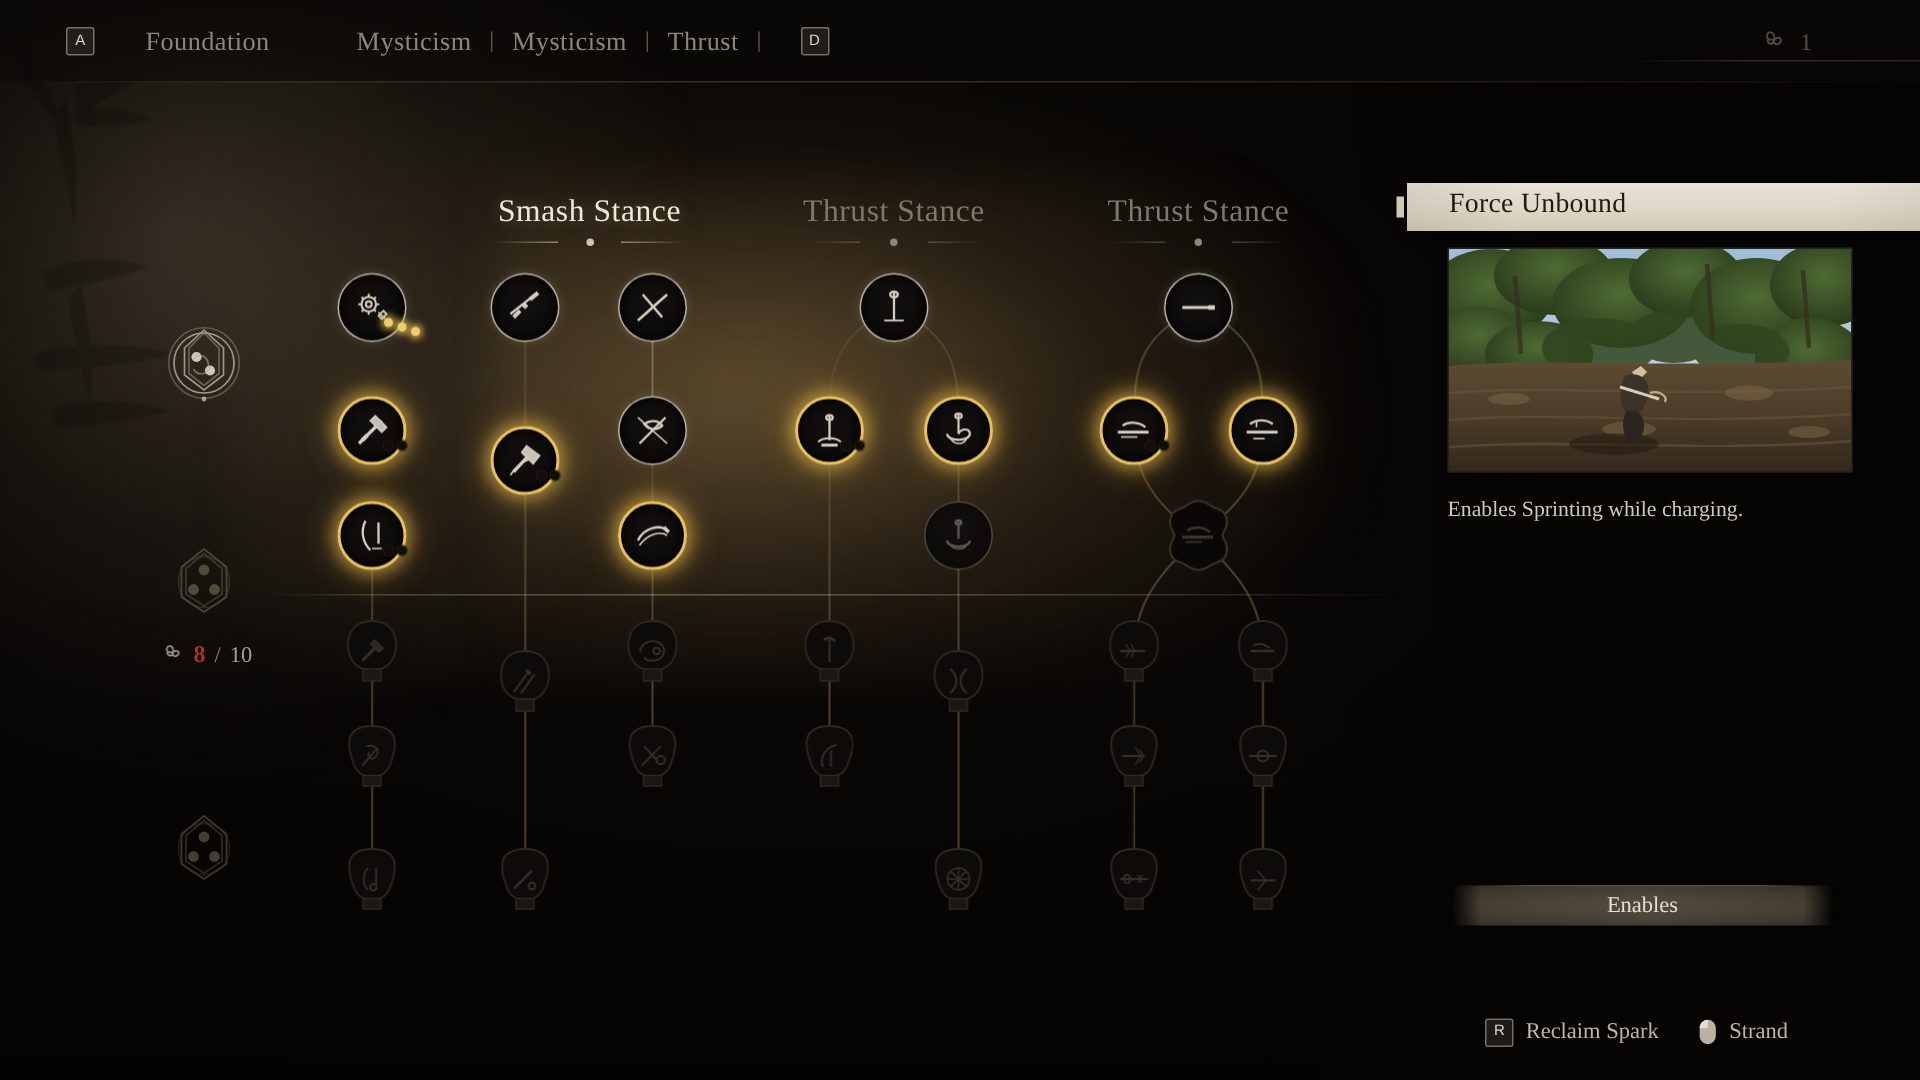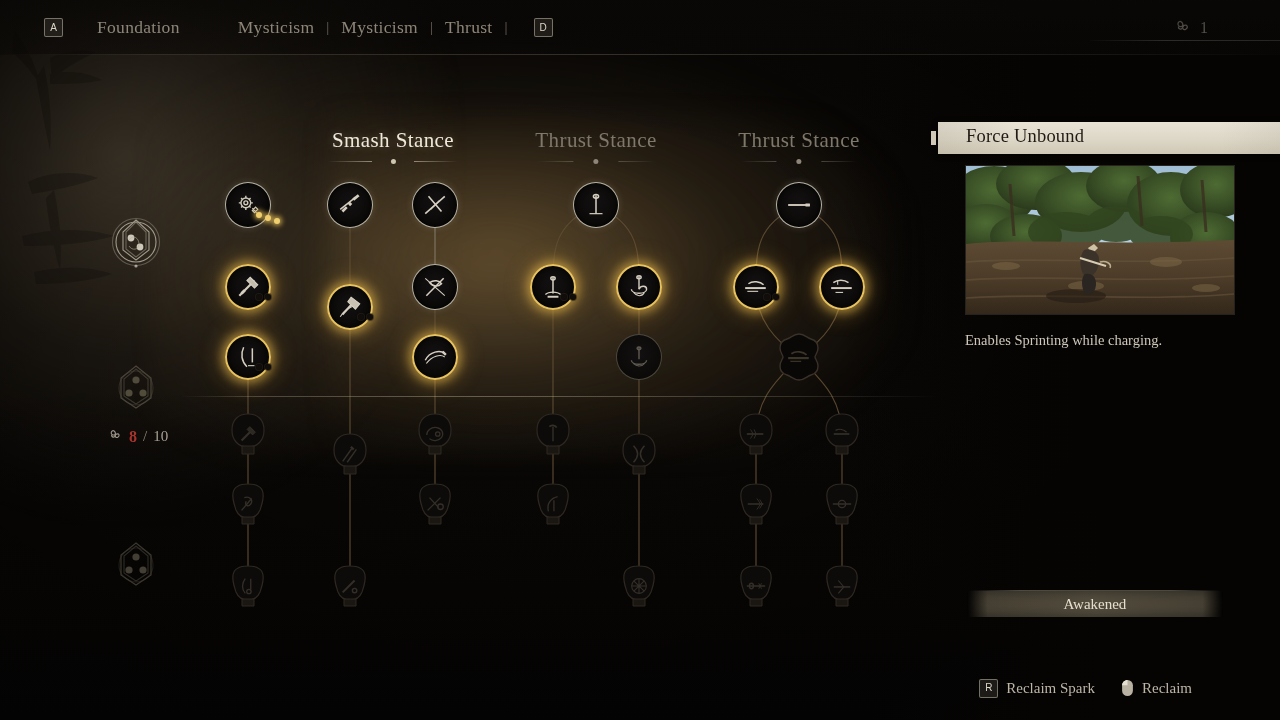--- a/index.html
+++ b/index.html
@@ -919,30 +919,30 @@
           <path d="M118 84 C126 82 134 86 133 96 C132 106 126 112 120 110 C114 108 112 92 118 84Z" fill="#3b332a"></path>
           <path d="M119 108 C124 107 130 109 130 118 C130 126 124 130 120 128 C116 126 114 112 119 108Z" fill="#2a2520"></path>
           <path d="M114 92 L140 100" stroke="#d8cdb2" stroke-width="2" fill="none"></path>
           <path d="M134 96 C140 94 146 98 144 102" stroke="#b9ad8e" stroke-width="1.5" fill="none"></path>
         </g>
       </svg>
     </div>
 
     <div class="panel-desc">Enables Sprinting while charging.</div>
 
-    <div class="panel-state-btn">Awakened</div>
+    <div class="panel-state-btn">Enables</div>
   </div>
 
   <div class="footer">
     <div class="hint">
       <span class="keycap">R</span>
       <span>Reclaim Spark</span>
     </div>
     <div class="hint">
       <svg class="mouse-ico" viewBox="0 0 14 20">
         <rect x="1" y="1" width="12" height="18" rx="6" fill="#b9b1a2"></rect>
         <path d="M7 1 C3.7 1 1 3.7 1 7 L7 7 Z" fill="#e6e0d2"></path>
       </svg>
-      <span>Reclaim</span>
+      <span>Strand</span>
     </div>
   </div>
 
 </div>
 
 </body></html>

